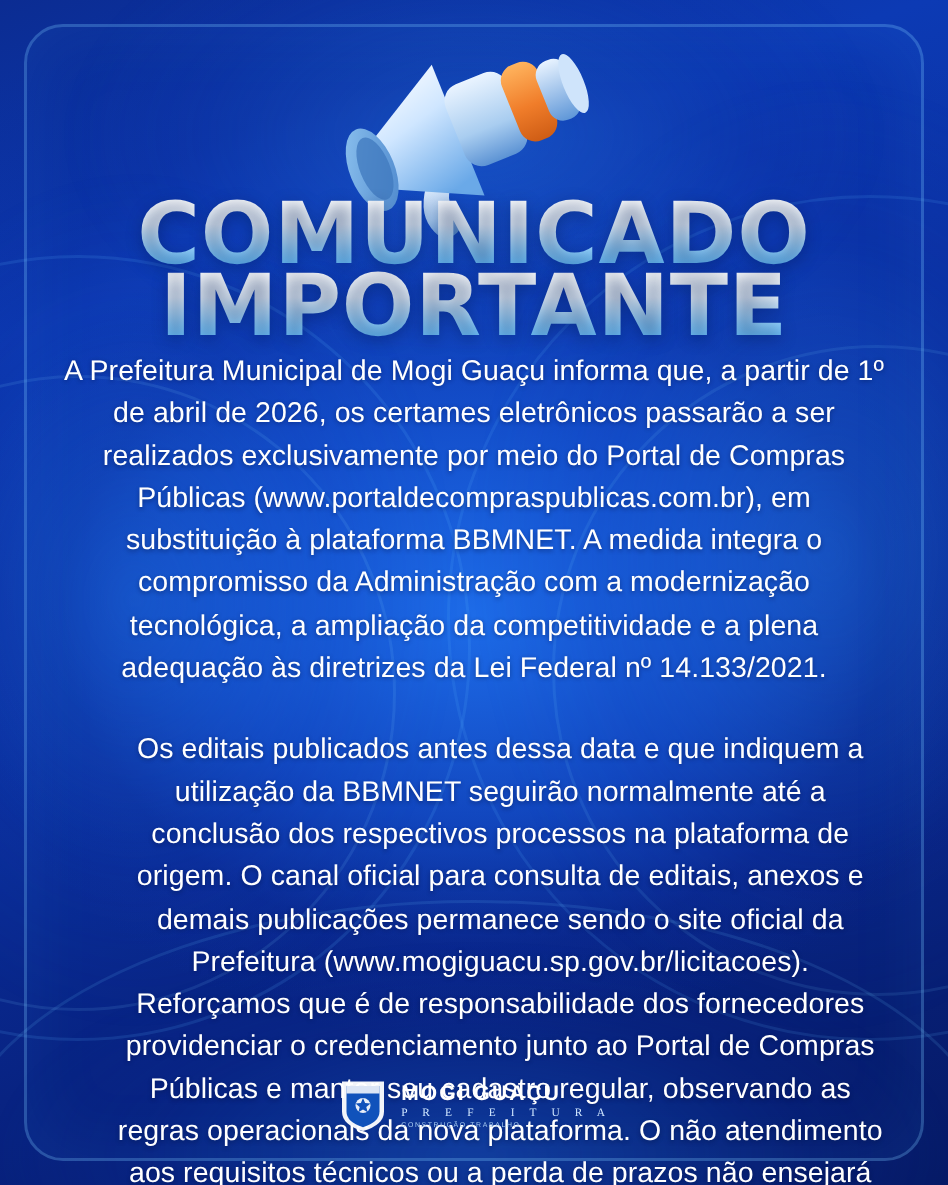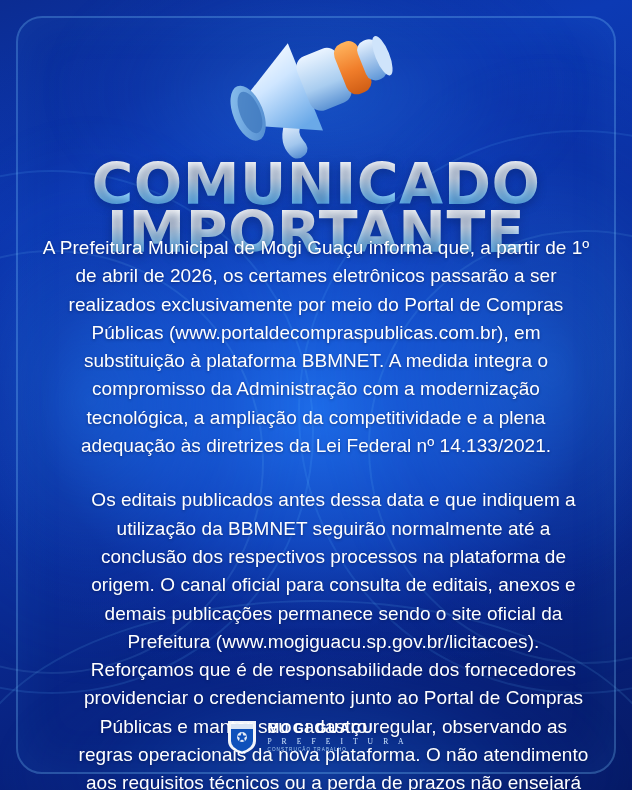--- a/index.html
+++ b/index.html
@@ -77,21 +77,20 @@
     height: 150px;
   }
 
   .headline {
     position: absolute;
     top: 130px;
     left: 0; right: 0;
     text-align: center;
     line-height: 0.92;
     user-select: none;
-    margin-top: 28px;
   }
   .headline .l1, .headline .l2 {
     display: block;
     font-weight: 800;
     letter-spacing: 0.5px;
     font-size: 57px;
     background: linear-gradient(180deg, #ffffff 0%, #eaf6ff 38%, #8fd2ff 72%, #4fb2f7 100%);
     -webkit-background-clip: text;
     background-clip: text;
     color: transparent;

